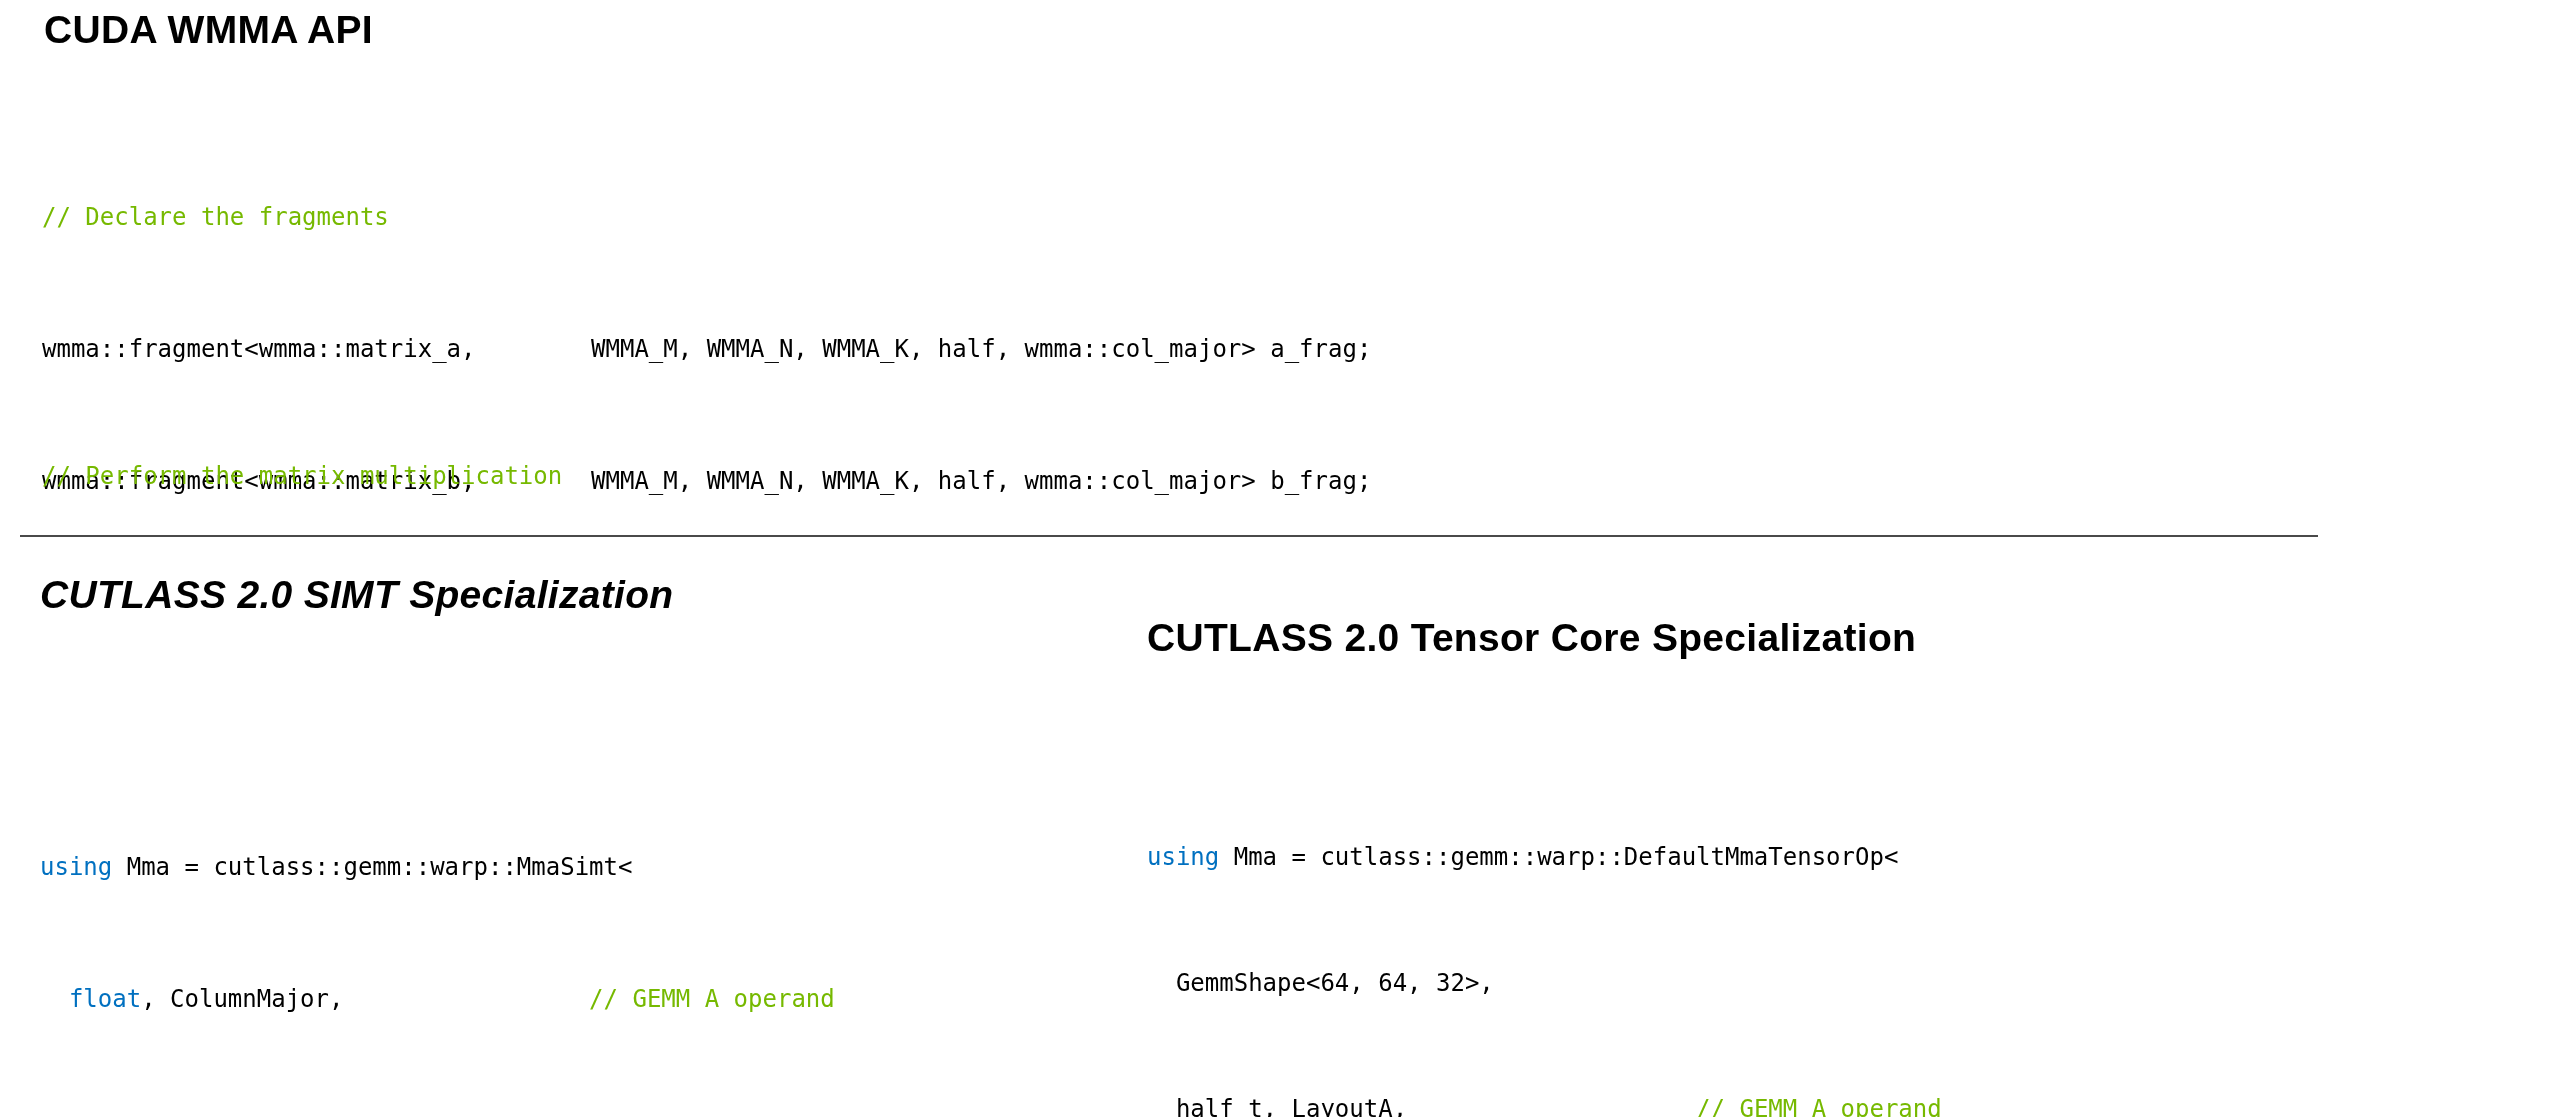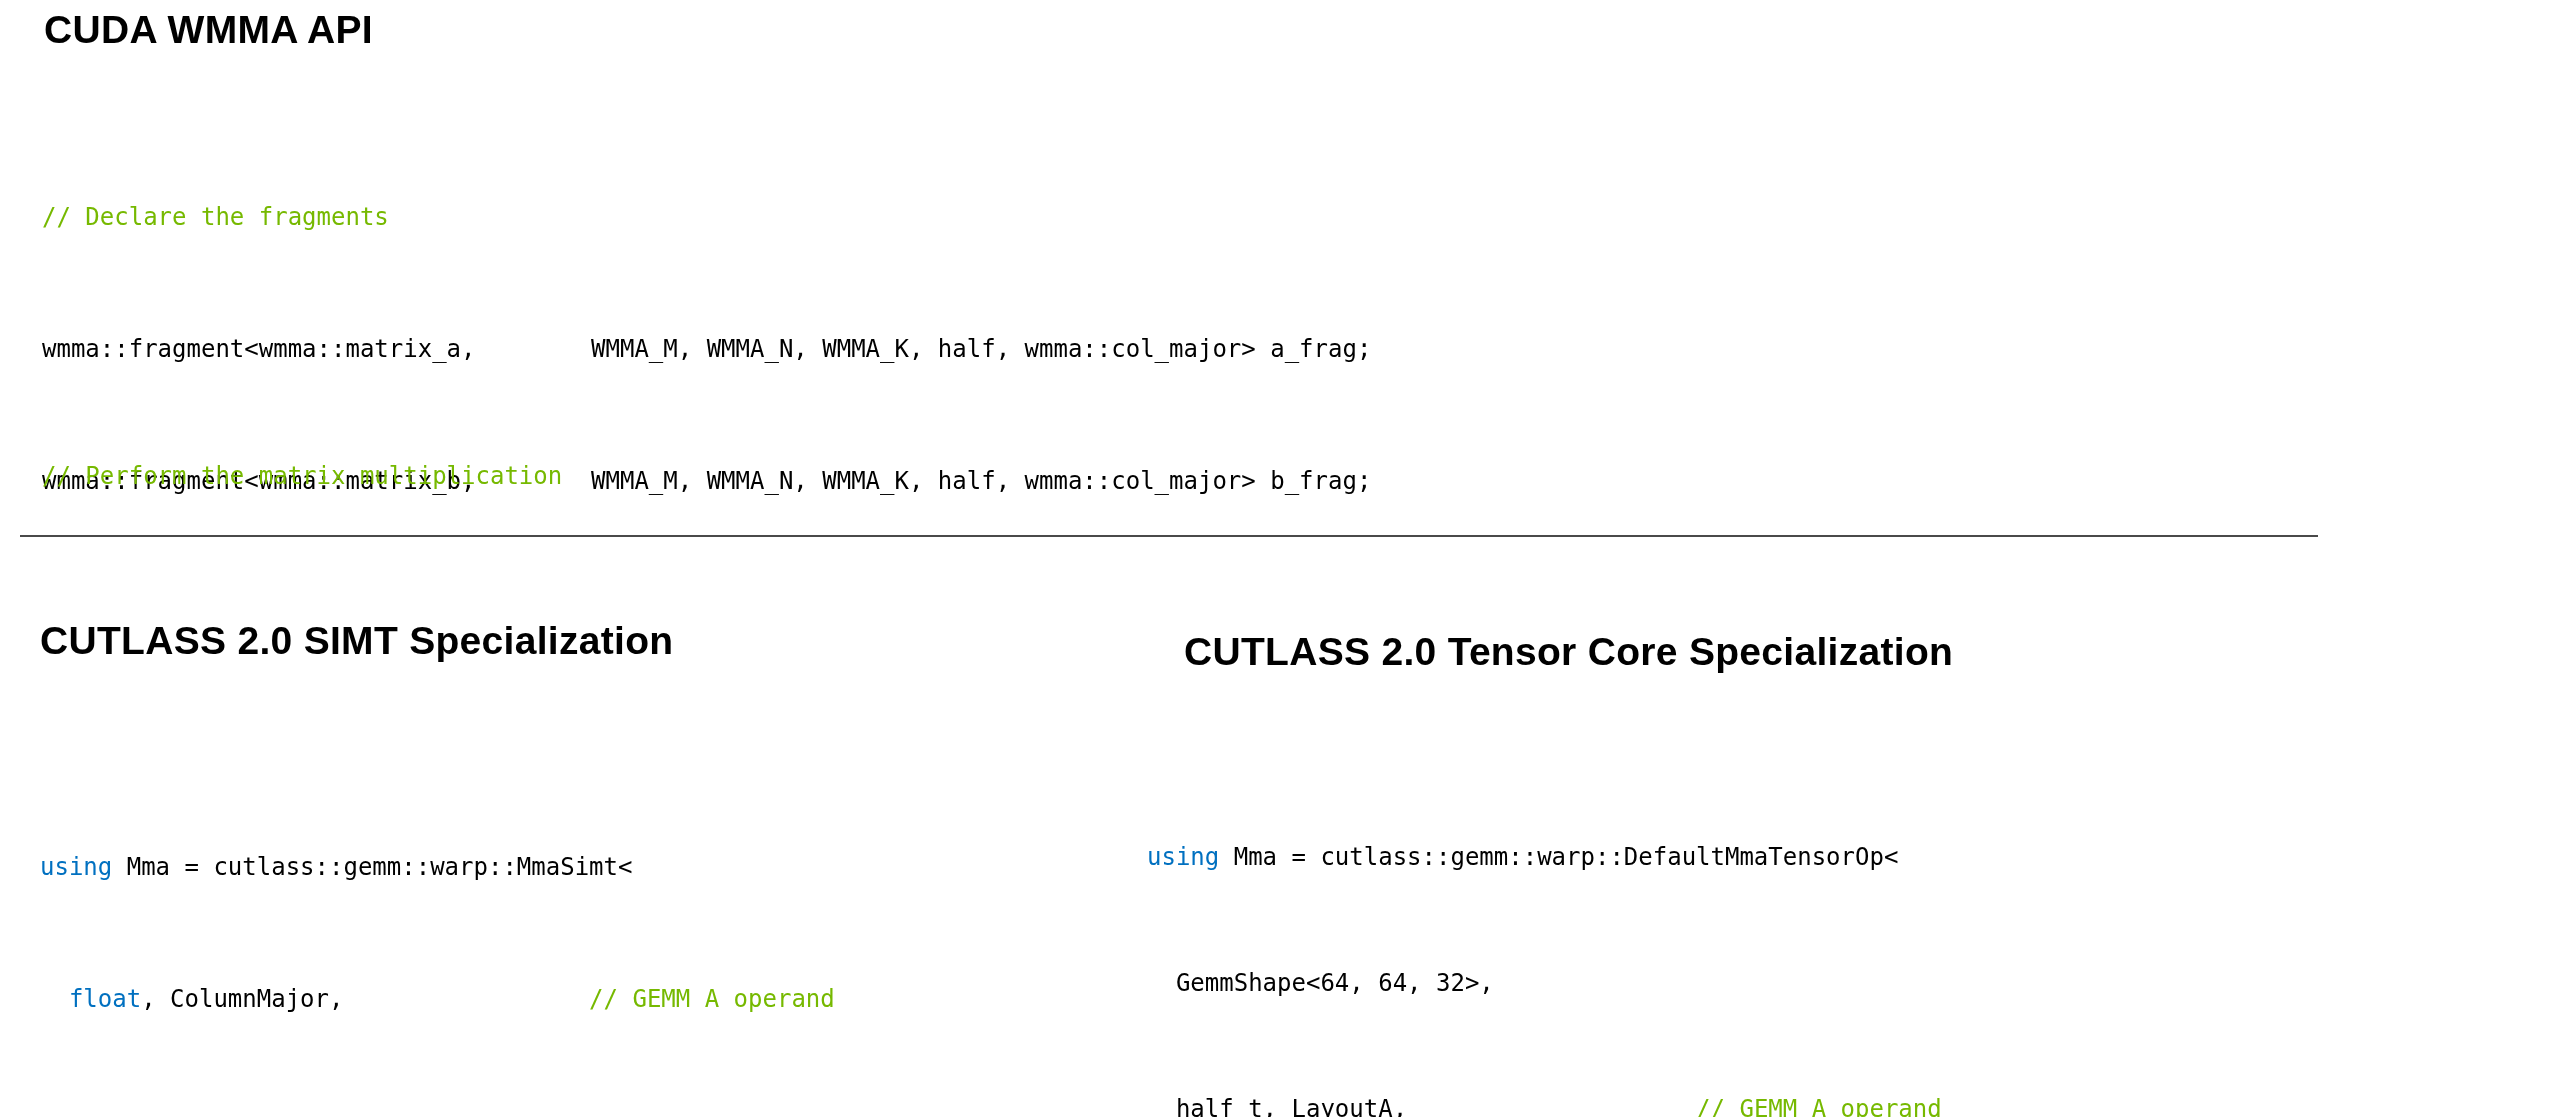--- a/index.html
+++ b/index.html
@@ -58,31 +58,31 @@
     <div class="code-line"><span>wmma::fragment&lt;wmma::matrix_a,        WMMA_M, WMMA_N, WMMA_K, half, wmma::col_major&gt; a_frag;</span></div>
     <div class="code-line"><span>wmma::fragment&lt;wmma::matrix_b,        WMMA_M, WMMA_N, WMMA_K, half, wmma::col_major&gt; b_frag;</span></div>
   </div>
 
   <div class="code" style="left:42px; top:366px;">
     <div class="code-line"><span class="tok-c">// Perform the matrix multiplication</span></div>
   </div>
 
   <div class="divider"></div>
 
-  <div class="heading" style="left:40px; top:619px;">CUTLASS 2.0 SIMT Specialization</div>
+  <div class="heading" style="left:40px; top:573px;font-style:italic;">CUTLASS 2.0 SIMT Specialization</div>
 
   <div class="code" style="left:40px; top:757px;">
     <div class="code-line"><span class="tok-k">using</span><span> Mma = cutlass::gemm::warp::MmaSimt&lt;</span></div>
     <div class="code-line"><span>  </span><span class="tok-k">float</span><span>, ColumnMajor,                 </span><span class="tok-c">// GEMM A operand</span></div>
     
     
     
   </div>
 
-  <div class="heading" style="left:1147px; top:630px;margin-left:37px;">CUTLASS 2.0 Tensor Core Specialization</div>
+  <div class="heading" style="left:1147px; top:616px;">CUTLASS 2.0 Tensor Core Specialization</div>
 
   <div class="code code-tight" style="left:1147px; top:752px;">
     <div class="code-line"><span class="tok-k">using</span><span> Mma = cutlass::gemm::warp::DefaultMmaTensorOp&lt;</span></div>
     <div class="code-line"><span>  GemmShape&lt;64, 64, 32&gt;,</span></div>
     <div class="code-line"><span>  half_t, LayoutA,                    </span><span class="tok-c">// GEMM A operand</span></div>
     
     
     
   </div>
 

